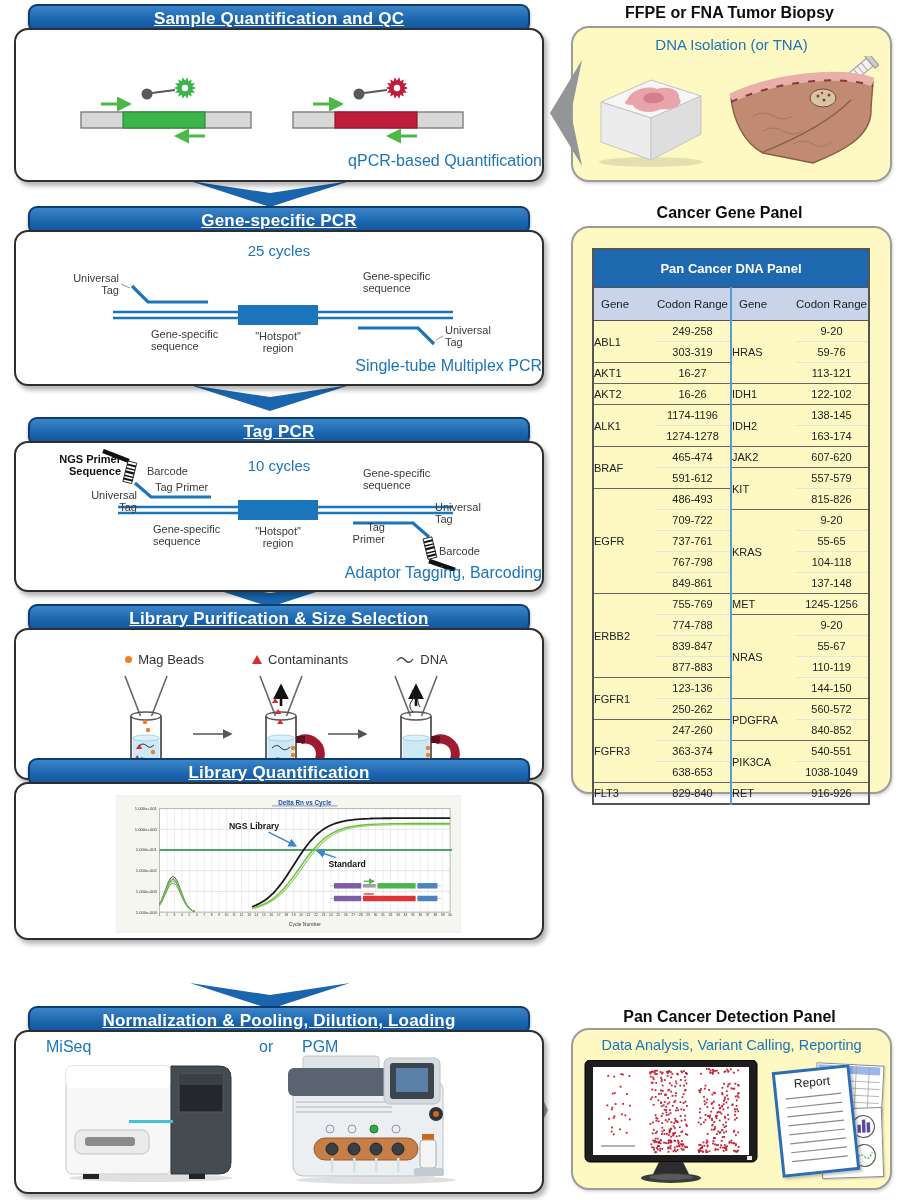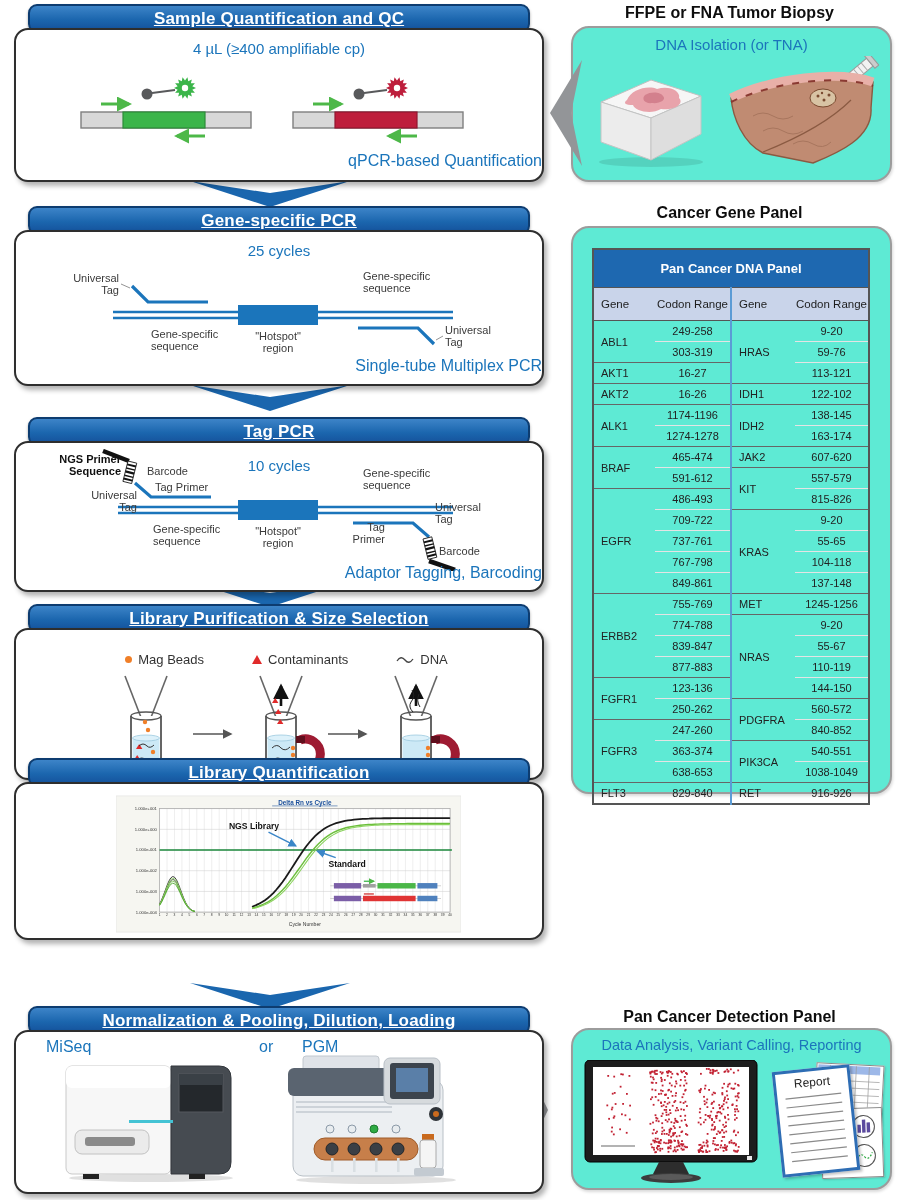--- a/index.html
+++ b/index.html
@@ -24,33 +24,33 @@
   .dlab.b{font-weight:bold;fill:#111;}
   
   .pleg{position:absolute;top:22px;left:0;right:0;display:flex;justify-content:center;gap:48px;
         align-items:center;font-size:13px;color:#333;padding-left:15px;}
   .pleg .it{display:flex;align-items:center;gap:6px;}
   .dot-orange{width:7px;height:7px;border-radius:50%;background:#f07f28;display:inline-block;}
   .tri-red{width:0;height:0;border-left:5px solid transparent;border-right:5px solid transparent;
         border-bottom:9px solid #e02a2a;display:inline-block;}
   
   .sec-title{position:absolute;text-align:center;font-weight:bold;font-size:16px;color:#0d0d0d;}
-  .right-panel{position:absolute;background:#5eead4;border:2px solid #9c9c9c;border-radius:18px;
+  .right-panel{position:absolute;background:#fef9c3;border:2px solid #9c9c9c;border-radius:18px;
         box-shadow:1px 2px 3px rgba(0,0,0,.15);}
   
   .gene-table{border-collapse:collapse;table-layout:fixed;width:276px;font-size:11px;}
   .gene-table td,.gene-table th{padding:0 0 0 0;}
   .gt-title{background:#1e68b0;color:#fff;font-weight:bold;font-size:13px;
         height:37px;border:1.5px solid #555;}
   .gt-colhead{background:#c9d4ea;color:#1d1d1d;font-weight:normal;height:32px;font-size:11.5px;
         border-bottom:1.5px solid #555;border-top:1.5px solid #555;}
   .gt-colhead.g{text-align:left;padding-left:7px;}
   .gt-colhead.r{text-align:center;}
   .gene-table td{height:20px;}
-  td.gene{text-align:left;padding-left:7px;border-bottom:1.2px solid #666;}
+  td.gene{text-align:left;border-bottom:1.2px solid #666;}
   td.range{text-align:center;border-bottom:1px solid #e4e4e4;}
   td.range.gend{border-bottom:1.2px solid #666;}
   td.range.ldiv{border-right:2px solid #5b9bd5;}
   .gene-table{border:2px solid #555;}
   .gt-colhead.mid{border-right:2px solid #5b9bd5;}
   
   .sheet{position:absolute;background:#fff;border:1.2px solid #8a8a8a;box-shadow:1px 1px 2px rgba(0,0,0,.2);}
 </style>
 </head>
 <body>
@@ -95,21 +95,20 @@
     </svg>
   <svg class="flow-arrow" style="left:514px;top:1040px" width="36" height="140">
       <polygon points="0,0 34,70 0,140 11,70" fill="#939598"></polygon>
     </svg>
 
   <section class="step" style="top:4px;height:180px">
     <div class="step-header">
         <span>Sample Quantification and QC</span>
       </div>
     <div class="step-body">
-      <div class="blue-note" style="top:10px">4 µL (≥400 amplifiable cp)</div>
       <svg style="position:absolute;left:57px;top:36px" width="420" height="82">
         <g>
           <rect x="8" y="46" width="170" height="16" fill="#d8d8d8" stroke="#7f7f7f" stroke-width="1.4"></rect>
           <rect x="50" y="46" width="82" height="16" fill="#3bb54a" stroke="#2e8b3a" stroke-width="1.2"></rect>
           <line x1="28" y1="38" x2="56" y2="38" stroke="#4db848" stroke-width="3" marker-end="url(#mGreen)"></line>
           <circle cx="74" cy="28" r="5.5" fill="#58595b"></circle>
           <line x1="79" y1="27" x2="102" y2="24" stroke="#58595b" stroke-width="2"></line>
           <g class="gear" transform="translate(112,22)">
               <polygon points="11.00,0.00 7.31,1.67 9.91,4.77 5.86,4.68 6.86,8.60 3.25,6.76 2.45,10.72 0.00,7.50 -2.45,10.72 -3.25,6.76 -6.86,8.60 -5.86,4.68 -9.91,4.77 -7.31,1.67 -11.00,0.00 -7.31,-1.67 -9.91,-4.77 -5.86,-4.68 -6.86,-8.60 -3.25,-6.76 -2.45,-10.72 -0.00,-7.50 2.45,-10.72 3.25,-6.76 6.86,-8.60 5.86,-4.68 9.91,-4.77 7.31,-1.67" fill="#3bb54a"></polygon>
               <circle cx="0" cy="0" r="3.2" fill="#fff"></circle>

